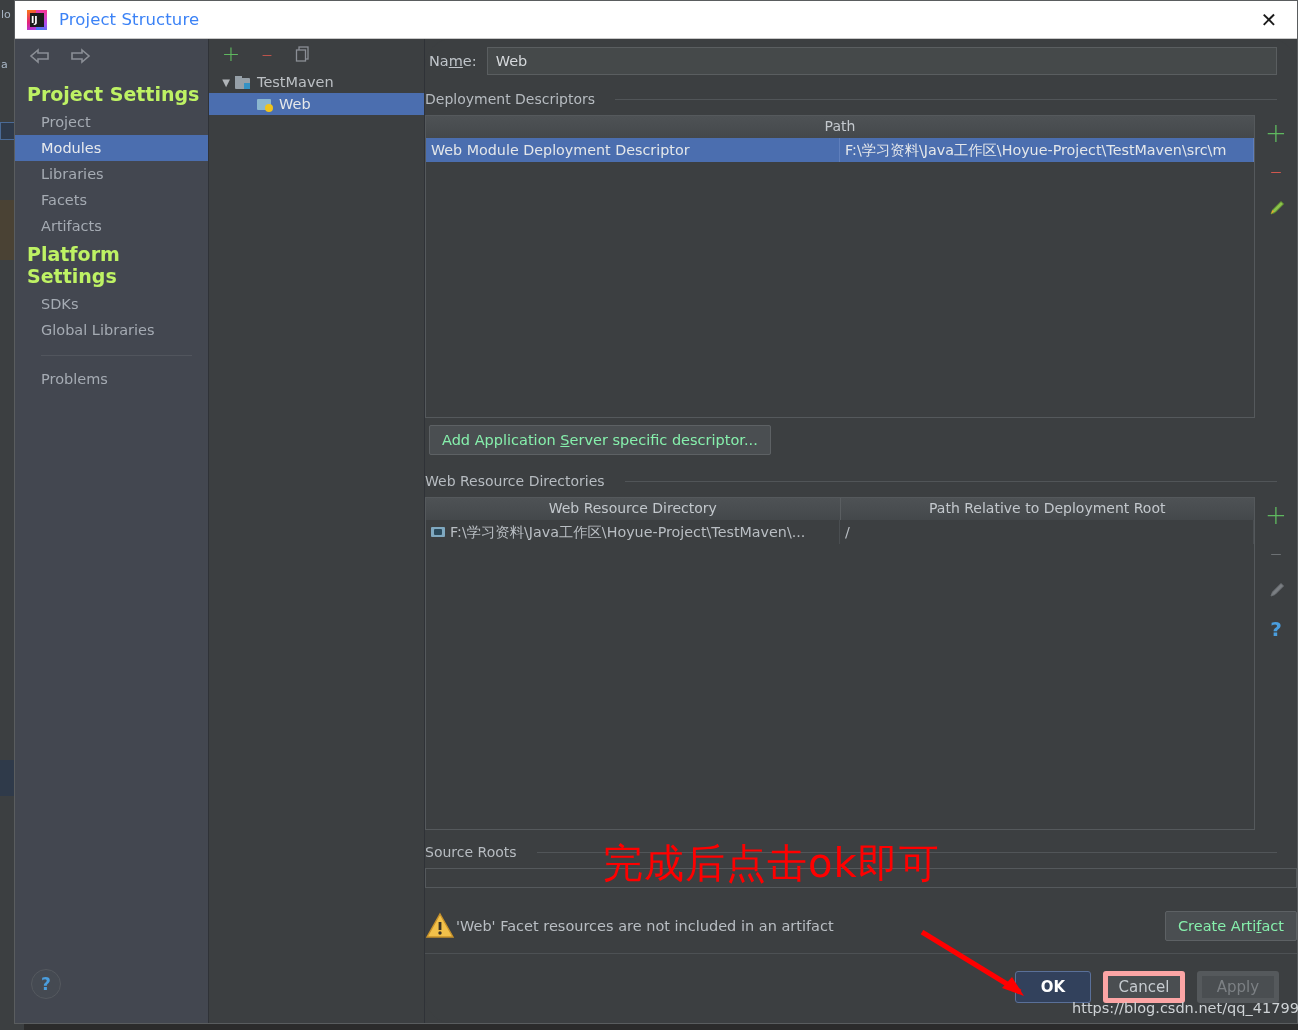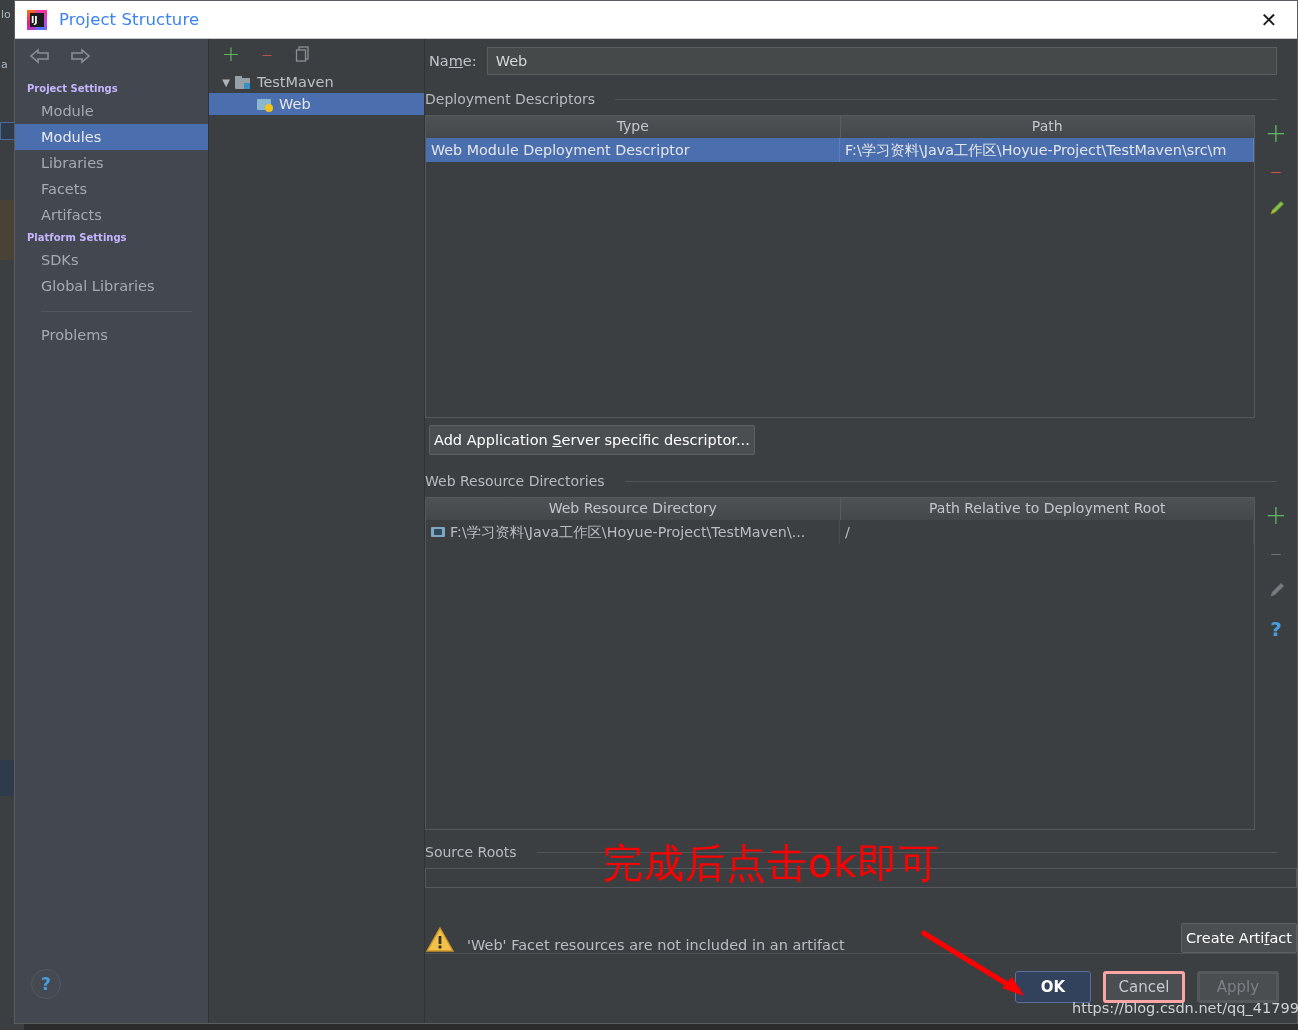--- a/index.html
+++ b/index.html
@@ -49,21 +49,21 @@
 
   .body-row { flex:1 1 auto; display:flex; min-height:0; }
 
   
   .sidebar { width:194px; flex:0 0 194px; background:#434750;
              display:flex; flex-direction:column; border-right:1px solid #2f3237; }
   .nav-arrows { height:34px; display:flex; align-items:center; gap:18px; padding-left:14px; }
   .arrow { width:22px; height:16px; position:relative; }
   .arrow svg { display:block; }
   .side-list { padding-top:6px; }
-  .side-group { color:#c4b5fd; font-size:10px; font-weight:bold; padding:4px 0 4px 12px; }
+  .side-group { color:#bef264; font-size:19px; font-weight:bold; padding:4px 0 4px 12px; }
   .side-item { color:#a5abb3; font-size:14.5px; padding:5px 0 5px 26px; }
   .side-item.selected { background:#4b6eaf; color:#e8eaed; }
   .side-sep { height:1px; background:#51555d; margin:12px 16px 10px 26px; }
   .sidebar-bottom { margin-top:auto; padding:0 0 24px 16px; }
   .help-circle { width:30px; height:30px; border-radius:50%; background:#454a52;
                  border:1px solid #55595f; display:flex; align-items:center; justify-content:center;
                  color:#4a9ede; font-size:17px; font-weight:bold; }
 
   
   .tree-panel { width:216px; flex:0 0 216px; background:#3c3f41;
@@ -125,36 +125,36 @@
   .tbl-body.short { height:285px; }
 
   .side-tools { width:42px; flex:0 0 42px; display:flex; flex-direction:column;
                 align-items:center; padding-top:6px; gap:14px; }
   .st-btn { width:26px; height:24px; display:flex; align-items:center; justify-content:center; }
   .st-plus { color:#5fb85f; font-size:26px; font-weight:300; line-height:1; }
   .st-minus { color:#d0574e; font-size:24px; font-weight:300; line-height:1; }
   .st-minus.dim { color:#6d7174; }
   .st-q { color:#4a9ede; font-size:20px; font-weight:bold; }
 
-  .btn { background:#4a4e51; border:1px solid #5d6164; color:#ffffff; font-size:14.5px;
-         padding:6px 4px; border-radius:2px; }
+  .btn { background:#4a4e51; border:1px solid #5d6164; color:#86efac; font-size:14.5px;
+         padding:6px 12px; border-radius:2px; }
   .btn u { text-decoration:underline; }
   .add-desc-row { padding:12px 0 0 4px; }
 
   .srcroots-box { height:20px; border:1px solid #55595c; background:#3c3f41; margin-top:8px; }
 
-  .warn-row { display:flex; align-items:flex-end; gap:12px; height:56px; margin-top:10px;
+  .warn-row { display:flex; align-items:center; gap:1px; height:56px; margin-top:10px;
               border-bottom:1px solid #4d5154; }
   .warn-ico { width:30px; height:27px; flex:0 0 30px; }
   .warn-text { color:#b9bec3; font-size:14.5px; flex:1 1 auto; }
 
   .footer { height:66px; display:flex; align-items:center; justify-content:flex-end;
             gap:12px; padding-right:18px; }
   .fbtn { min-width:82px; height:32px; border-radius:3px; font-size:15px;
-          display:flex; align-items:center; justify-content:center; border:3px solid #fca5a5;
+          display:flex; align-items:center; justify-content:center; border:5px solid #fca5a5;
           background:#4a4e51; color:#c6cbd0; }
   .fbtn.primary { background:#32415c; border:1px solid #5a7099; color:#ffffff; font-weight:bold;
                   min-width:76px; }
   .fbtn.disabled { color:#7c8084; border-color:#55595c; }
 
   
   .anno-text { position:absolute; left:603px; top:836px; color:#ff0000; font-size:40px;
                font-weight:normal; letter-spacing:1px; white-space:nowrap;
                font-family:"DejaVu Sans","Liberation Sans",sans-serif; }
   .anno-arrow { position:absolute; left:920px; top:930px; width:120px; height:75px; }
@@ -205,21 +205,21 @@
         </div>
         <div class="arrow">
           <svg width="22" height="16" viewBox="0 0 22 16">
               <path d="M13 2 L20 8 L13 14 L13 11 L3 11 L3 5 L13 5 Z" fill="none" stroke="#8b8f96" stroke-width="1.6"></path>
             </svg>
         </div>
       </div>
 
       <div class="side-list">
         <div class="side-group">Project Settings</div>
-        <div class="side-item">Module</div>
+        <div class="side-item">Project</div>
         <div class="side-item selected">Modules</div>
         <div class="side-item">Libraries</div>
         <div class="side-item">Facets</div>
         <div class="side-item">Artifacts</div>
         <div class="side-group">Platform Settings</div>
         <div class="side-item">SDKs</div>
         <div class="side-item">Global Libraries</div>
         <div class="side-sep"></div>
         <div class="side-item">Problems</div>
       </div>
@@ -270,21 +270,20 @@
       </div>
 
       <div class="section-head">
         <span class="lbl">Deployment Descriptors</span>
         <span class="rule"></span>
       </div>
 
       <div class="table-wrap">
         <div class="tbl">
           <div class="tbl-head">
-            <div class="th">Type</div>
             <div class="th">Path</div>
           </div>
           <div class="tbl-row selected">
             <div class="td">Web Module Deployment Descriptor</div>
             <div class="td">F:\学习资料\Java工作区\Hoyue-Project\TestMaven\src\m</div>
           </div>
           <div class="tbl-body"></div>
         </div>
         <div class="side-tools">
           <div class="st-btn st-plus">+</div>

